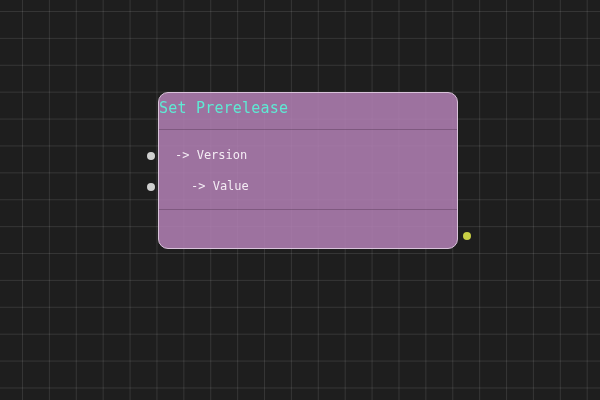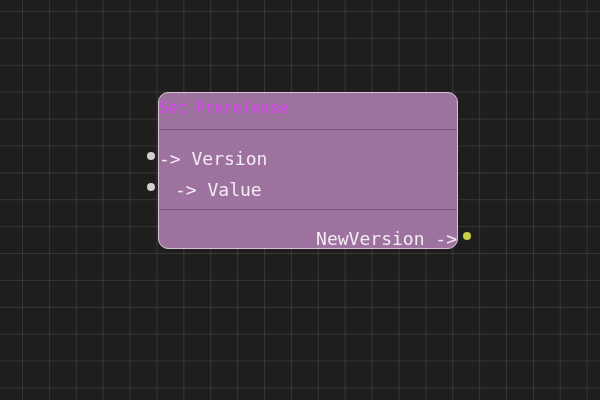--- a/index.html
+++ b/index.html
@@ -13,41 +13,40 @@
     background-position:22px 11px;
     font-family:"DejaVu Sans Mono", "Liberation Mono", monospace;
   }
   .node {
     position:absolute; left:158px; top:92px; width:300px; height:157px;
     background:rgba(178,128,180,0.86);
     border:1px solid #d9c3da; border-radius:10px;
     box-sizing:border-box;
   }
   .node-title {
-    position:absolute; left:0px; top:6px; font-size:15px; color:#d946ef;
+    position:absolute; left:0px; top:6px; font-size:15px; color:#5eead4;
     letter-spacing:0.2px;
   }
   .divider { position:absolute; left:0; right:0; height:1px; background:rgba(90,60,90,0.45); }
   .div1 { top:36px; }
   .div2 { top:116px; }
-  .port-label { position:absolute; font-size:18px; color:#f4ecf4; white-space:nowrap; }
+  .port-label { position:absolute; font-size:12px; color:#f4ecf4; white-space:nowrap;margin-left:16px; }
   .in1 { left:0px; top:55px; }
   .in2 { left:16px; top:86px; }
   .out1 { right:0px; top:135px; }
   .dot { position:absolute; width:8px; height:8px; border-radius:50%; }
   .dot-in { background:#cfcfcf; }
   .dot-out { background:#c8cf45; }
 </style>
 </head>
 <body>
 
 <div class="node">
   <div class="node-title">Set Prerelease</div>
   <div class="divider div1"></div>
   <div class="port-label in1">-&gt; Version</div>
   <div class="port-label in2">-&gt; Value</div>
   <div class="divider div2"></div>
-  <div class="port-label out1">NewVersion -&gt;</div>
 </div>
 
 <div class="dot dot-in" style="left:147px; top:152px;"></div>
 <div class="dot dot-in" style="left:147px; top:183px;"></div>
 <div class="dot dot-out" style="left:463px; top:232px;"></div>
 
 </body></html>

